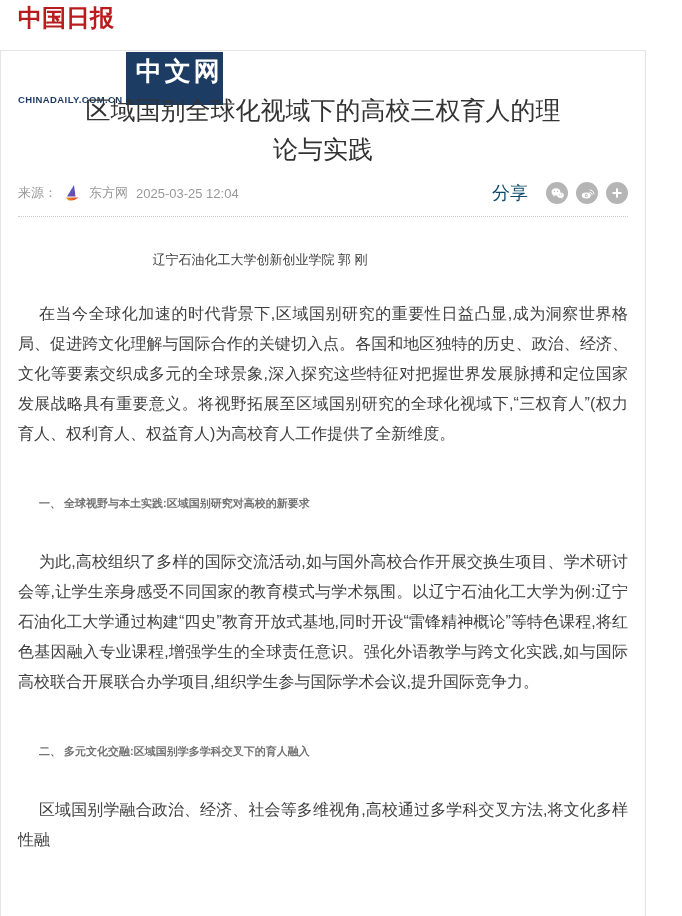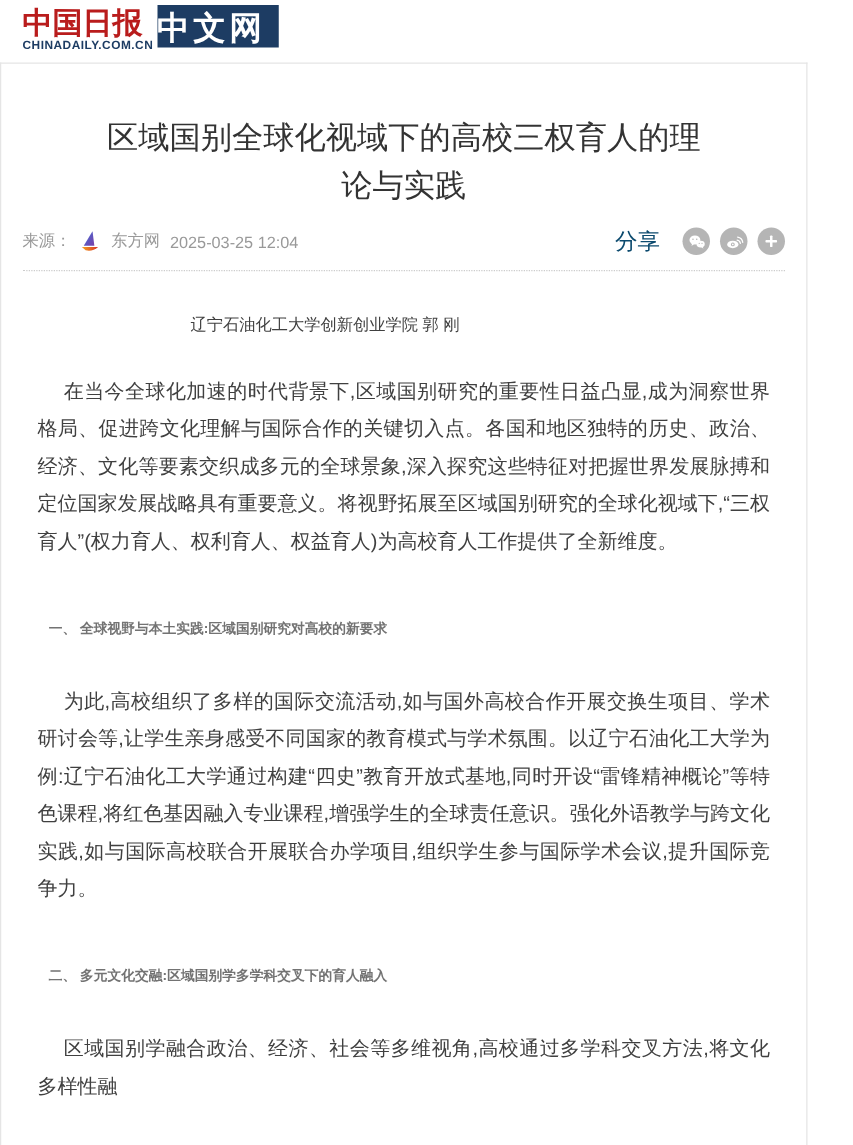--- a/index.html
+++ b/index.html
@@ -17,23 +17,24 @@
     color: #b91c1c; font-weight: 900; font-size: 24px; line-height: 26px;
     letter-spacing: 0px; font-family: "DejaVu Serif", "Liberation Serif", serif;
     white-space: nowrap;
   }
   .logo-en {
     color: #1d3c63; font-weight: 700; font-size: 9.5px; line-height: 11px;
     letter-spacing: 0.4px; white-space: nowrap;
   }
   .logo-box {
     margin-left: 3px; background: #1d3c63; color: #ffffff;
-    width: 97px; height: 34px; line-height: 38px; text-align: left;
+    width: 97px; height: 53px; line-height: 38px; text-align: right;
     font-size: 26px; font-weight: 700; letter-spacing: 3px;
     font-family: "DejaVu Serif", "Liberation Serif", serif;
+    margin-top: 48px;
   }
 
   
   .article-box {
     width: 646px; height: 866px;
     border: 1px solid #e5e5e5; border-bottom: none;
     background: #ffffff; padding: 14px 17px; overflow: hidden;
   }
 
   .article-title {
@@ -61,21 +62,21 @@
   }
   .share-btn svg { display: block; }
 
   
   .byline {
     margin-top: 34px; margin-bottom: 6px;
     text-align: center; padding-right: 126px;
     font-size: 13px; color: #404040;
   }
   .para {
-    margin: 30px 12px;
+    margin: 30px 0;
     font-size: 16px; line-height: 30px; color: #404040;
     text-indent: 21px; text-align: justify;
     font-weight: 400;
   }
   .section-heading {
     margin: 44px 0 34px 0;
     font-size: 11px; line-height: 20px; font-weight: 700;
     color: #737373; text-indent: 21px;
   }
 </style>

